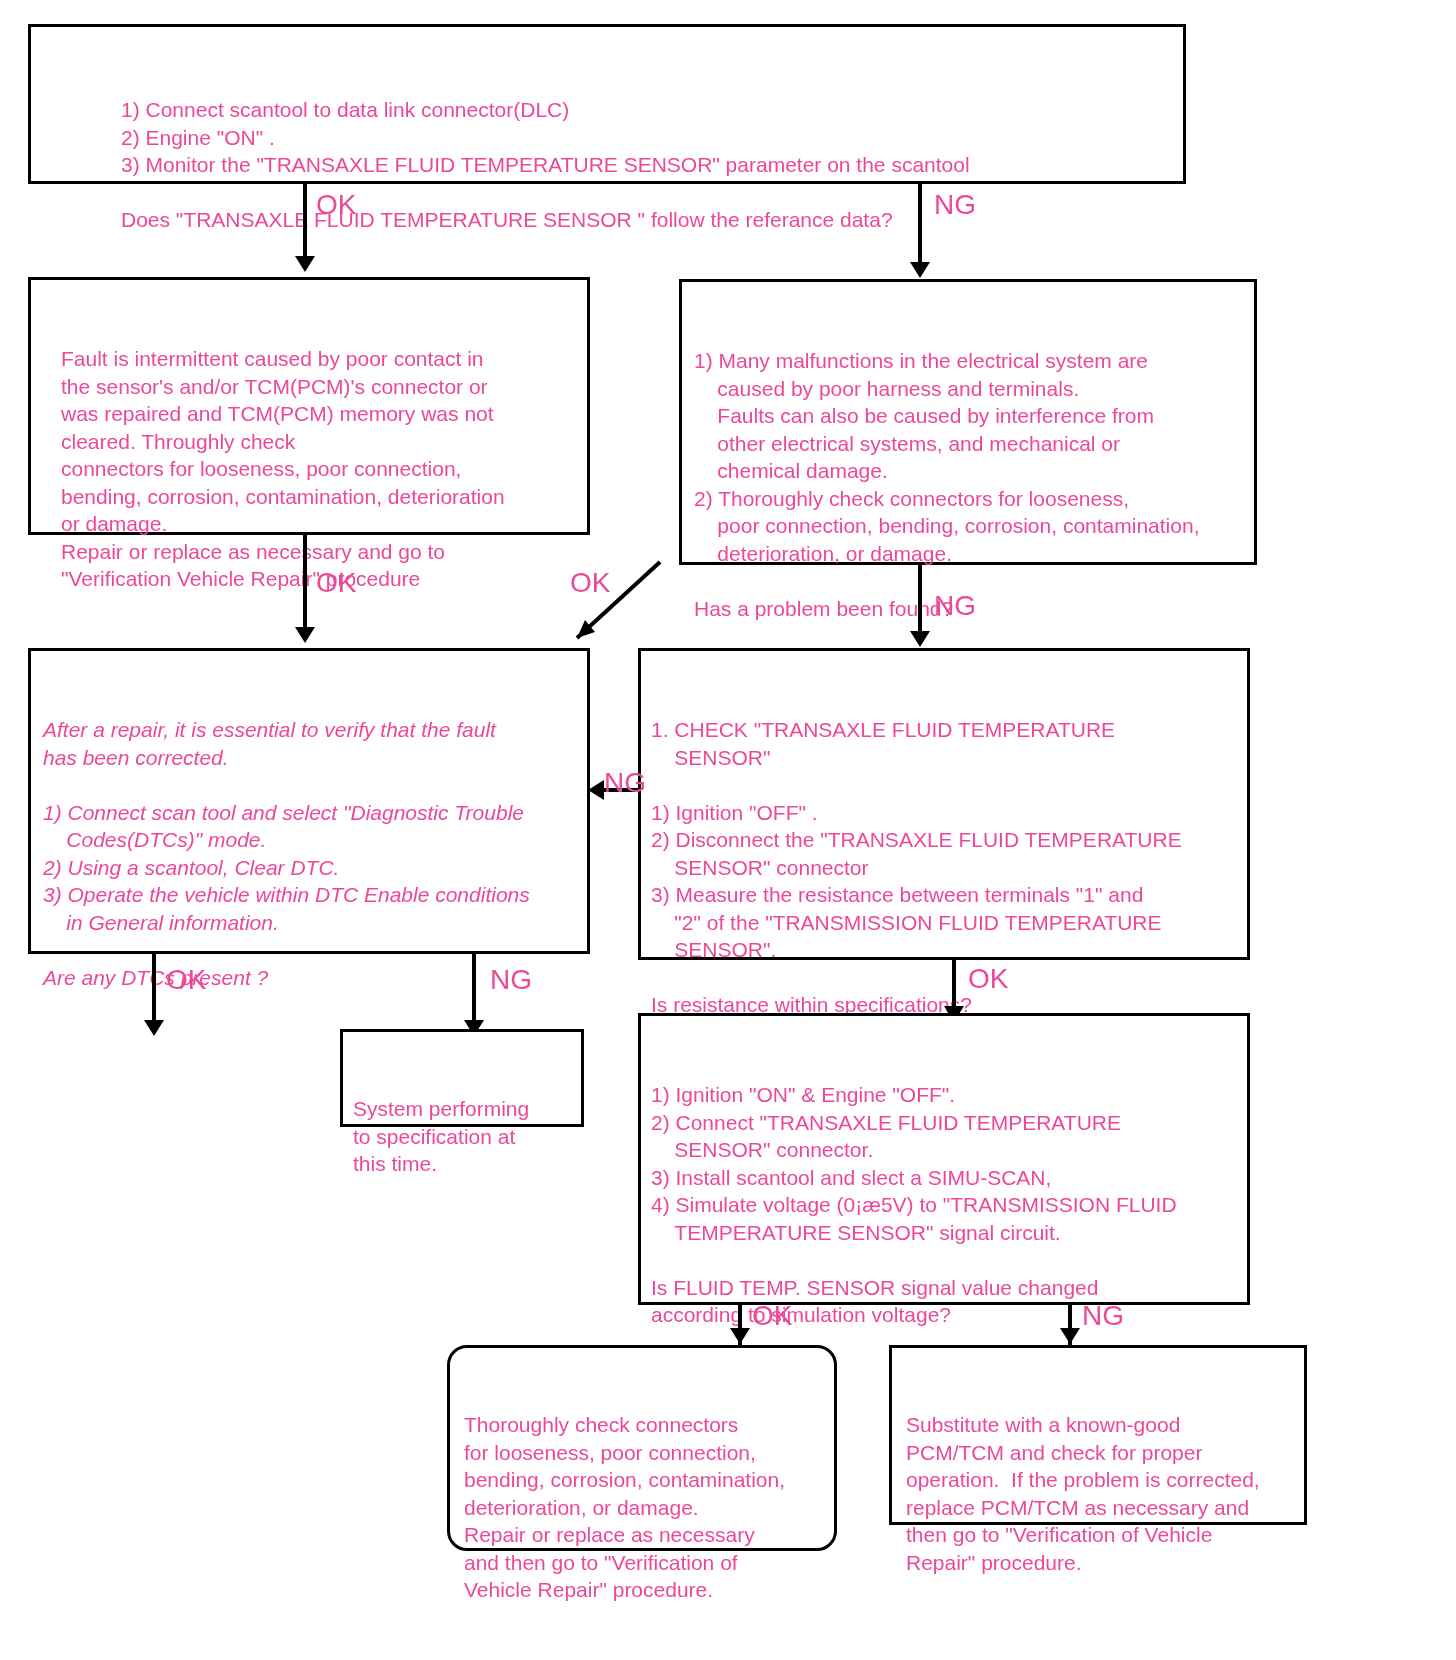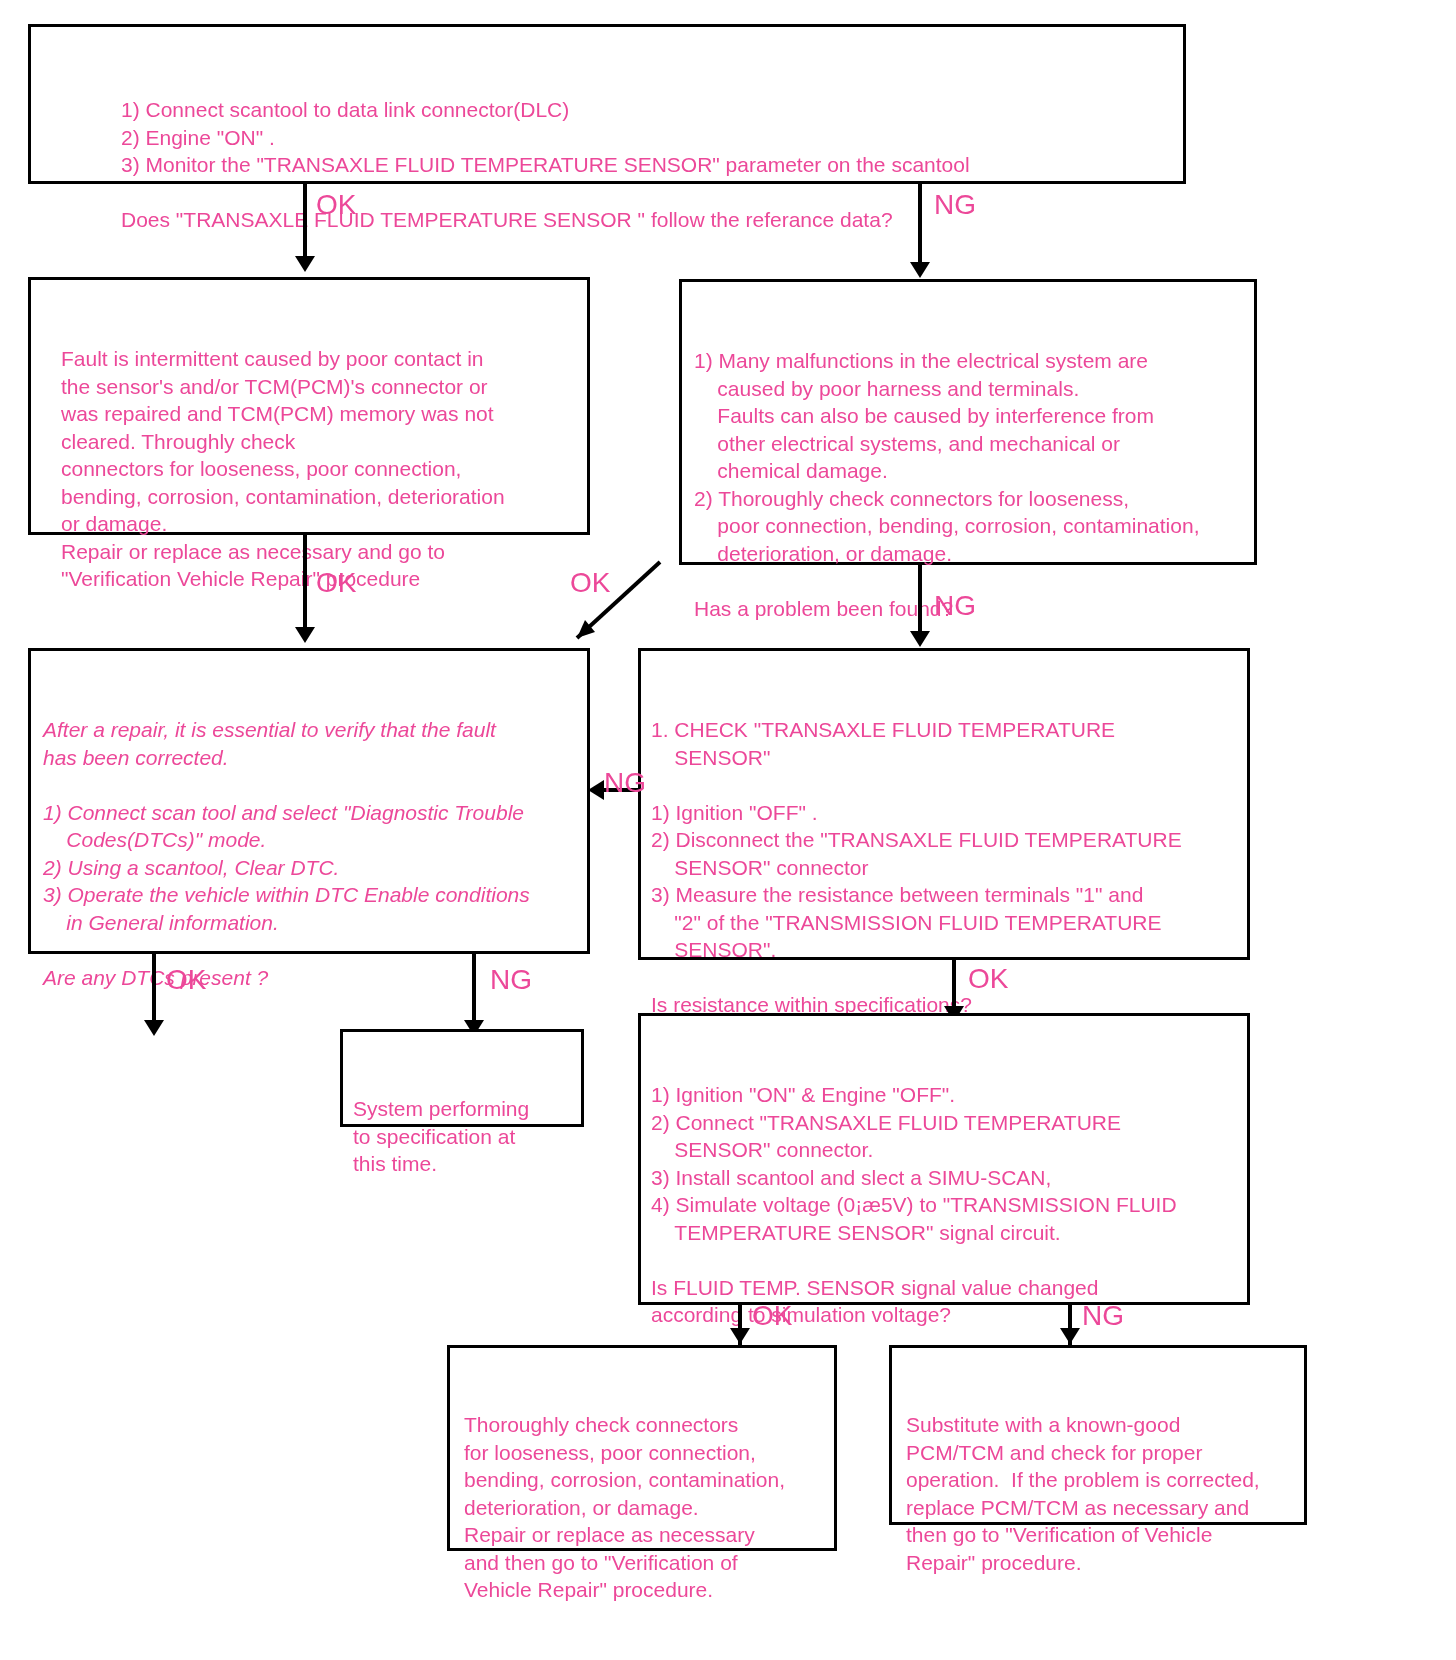--- a/index.html
+++ b/index.html
@@ -189,21 +189,21 @@
   </div>
 
   <div class="vline" style="left:738px; top:1305px; height:40px;"></div>
   <div class="arrowhead" style="left:730px; top:1328px;"></div>
   <div class="lbl" style="left:752px; top:1305px;">OK</div>
 
   <div class="vline" style="left:1068px; top:1305px; height:40px;"></div>
   <div class="arrowhead" style="left:1060px; top:1328px;"></div>
   <div class="lbl" style="left:1082px; top:1305px;">NG</div>
 
-  <div class="box" style="left:447px; top:1345px; width:390px; height:206px; padding:8px 0 13px 14px;">
+  <div class="box" style="left:447px; top:1345px; width:390px; height:206px; padding:8px 0 13px 14px;border-radius:20px;">
     <span class="txt">Thoroughly check connectors
 for looseness, poor connection,
 bending, corrosion, contamination,
 deterioration, or damage.
 Repair or replace as necessary
 and then go to "Verification of
 Vehicle Repair" procedure.</span>
   </div>
 
   <div class="box" style="left:889px; top:1345px; width:418px; height:180px; padding:8px 8px 0 14px;">

